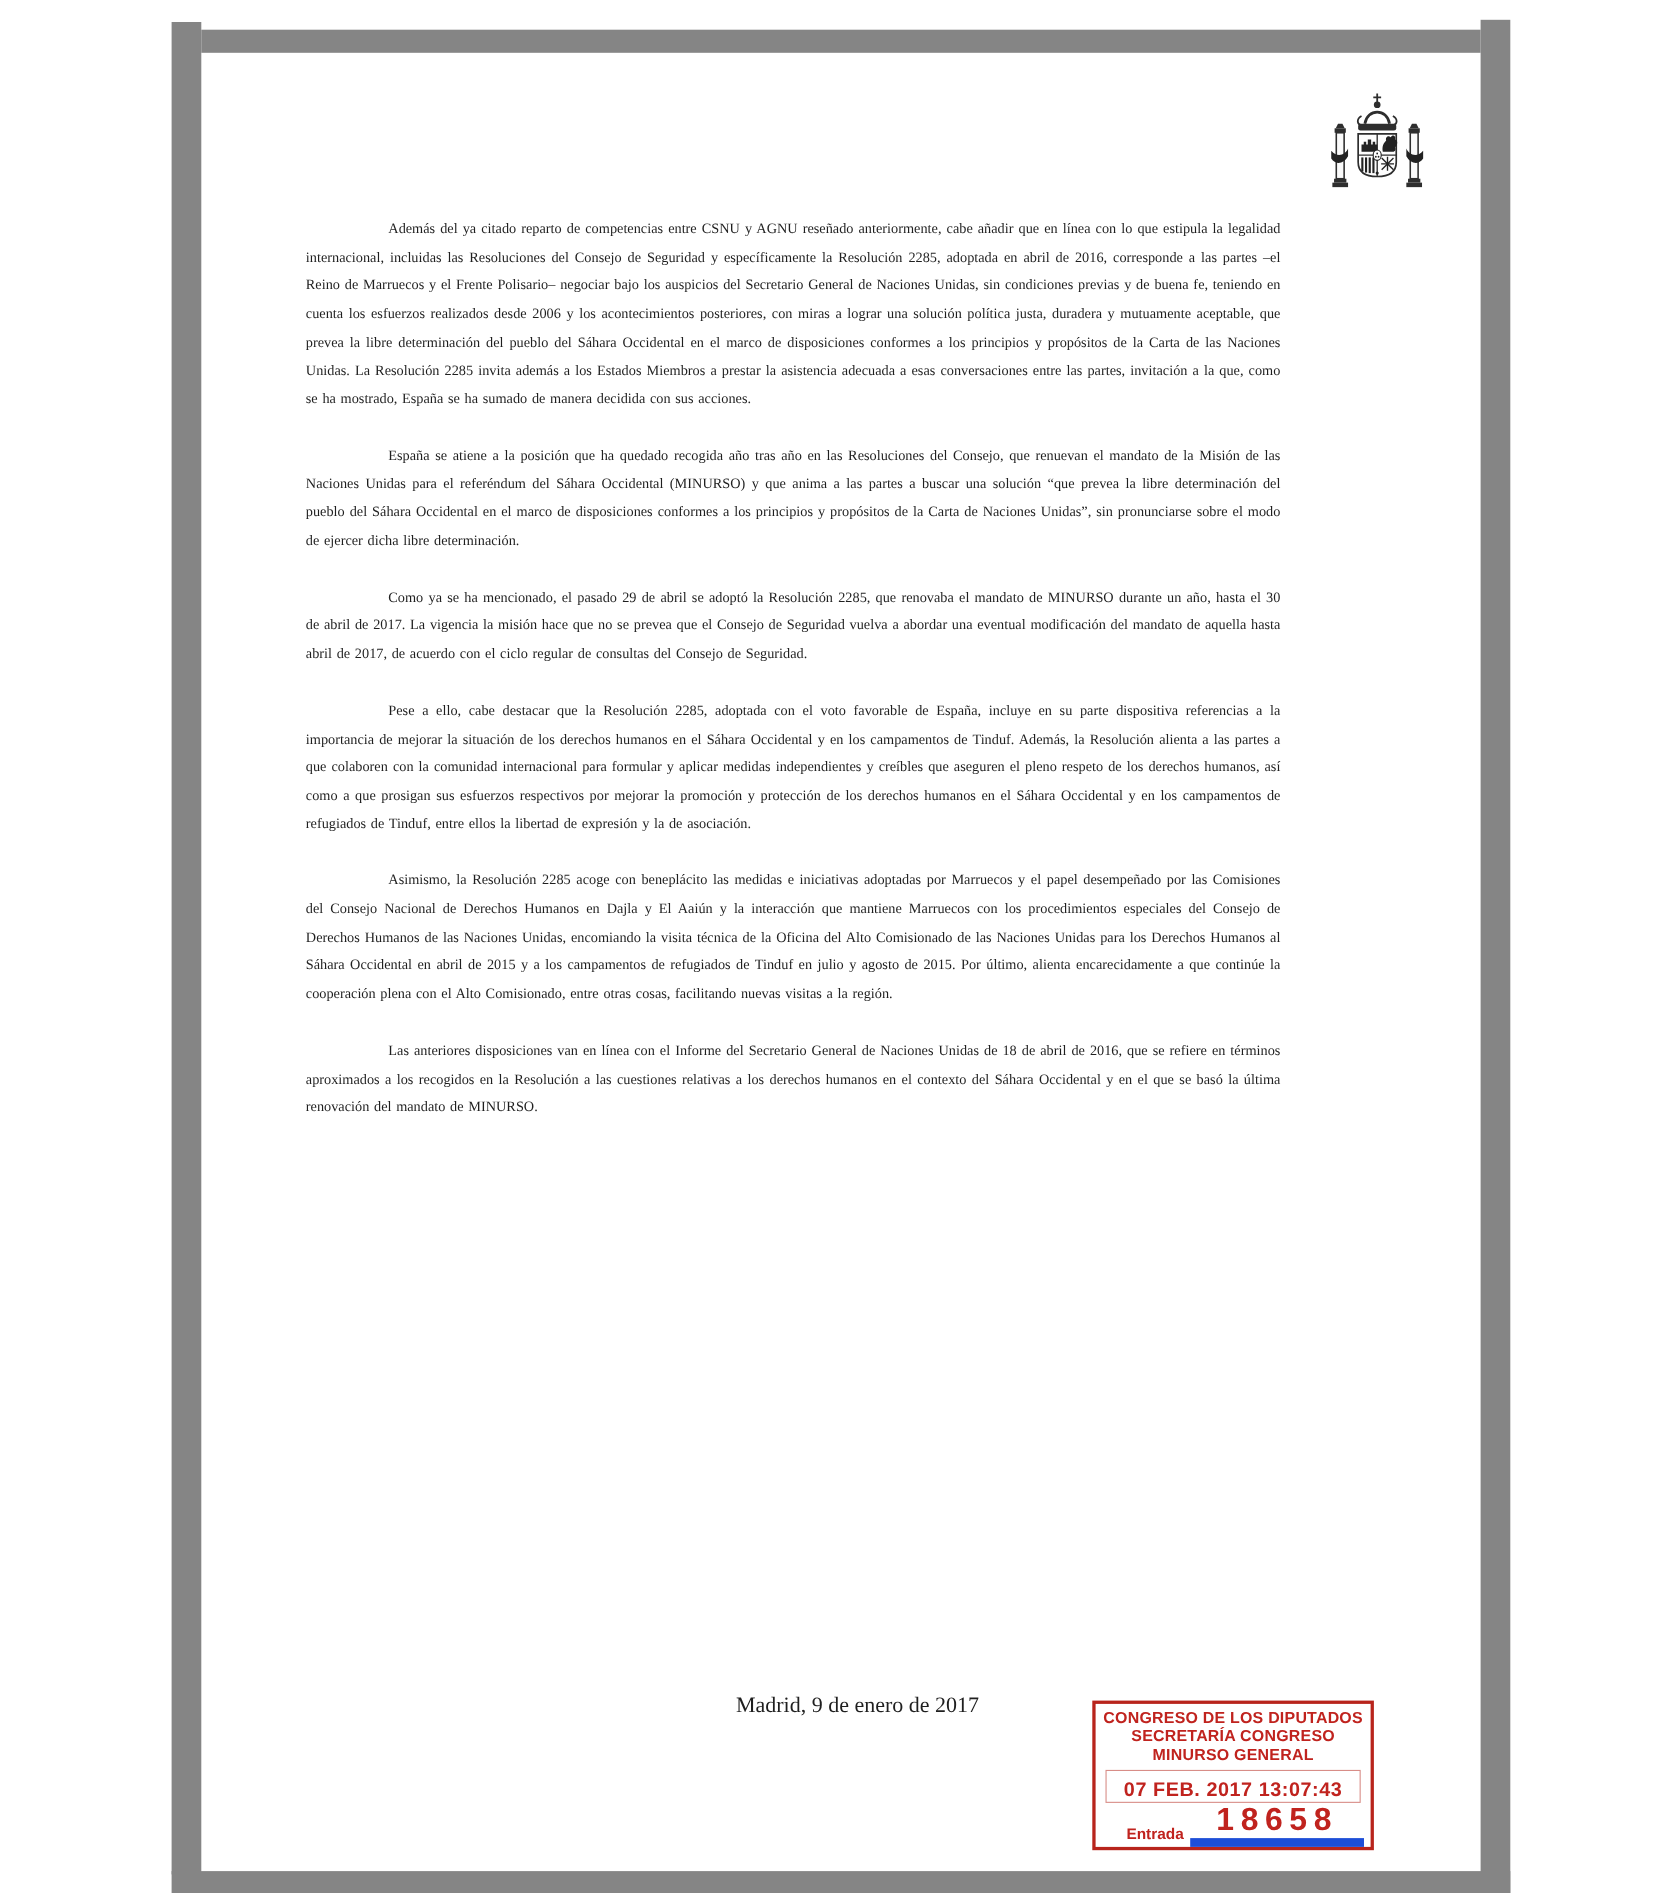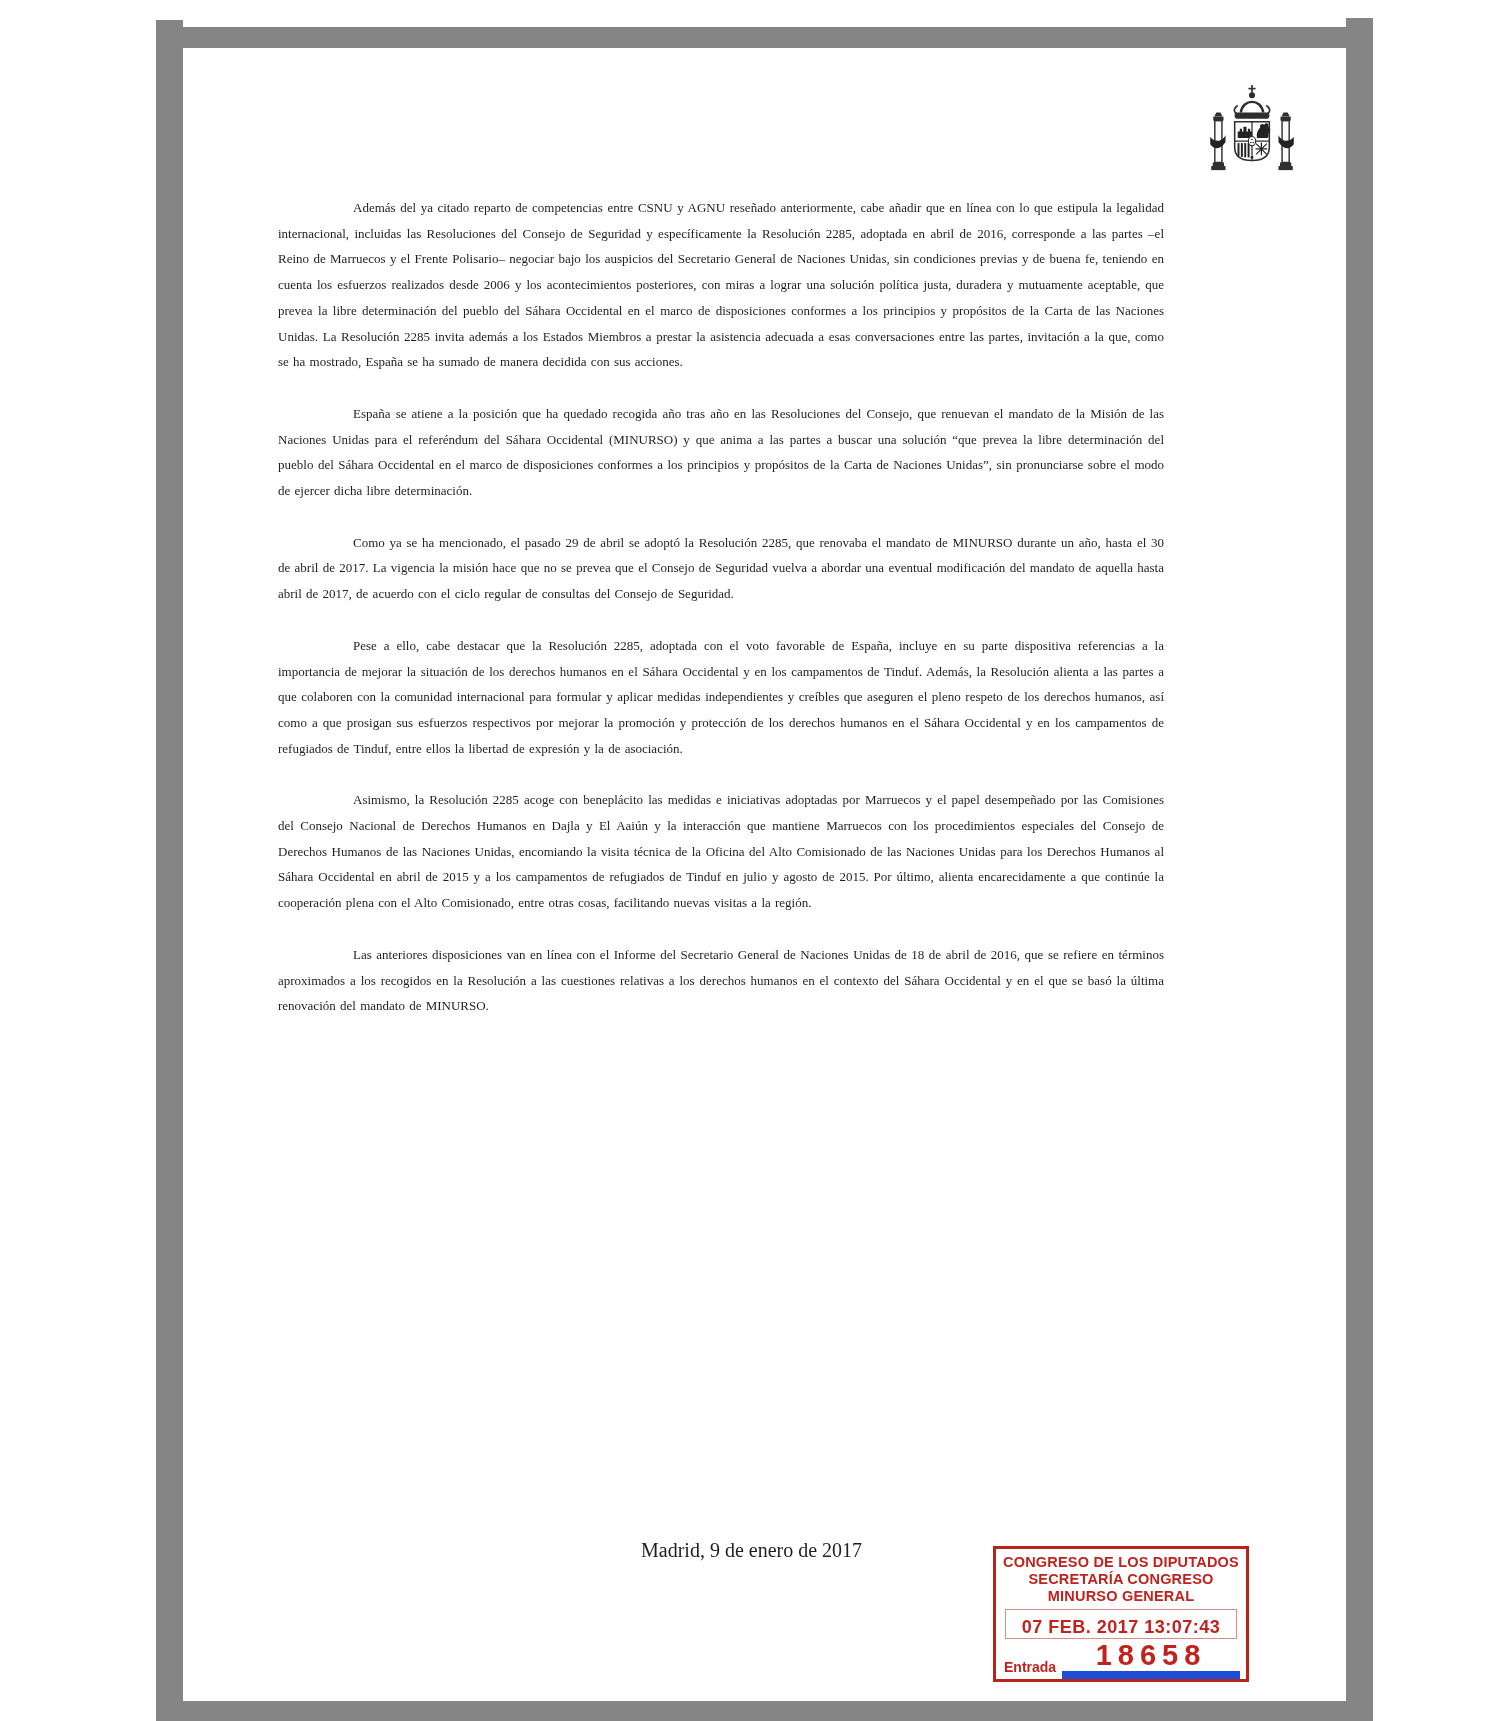--- a/index.html
+++ b/index.html
@@ -49,21 +49,21 @@
     font-family: Liberation Serif, serif;
   }
   .content p {
     margin: 0 0 26px 0;
     text-indent: 75px;
     word-spacing: 1px;
   }
 
   .dateline {
     position: absolute;
-    left: 641px;
+    left: 669px;
     top: 1539px;
     color: #1f1f1f;
     font-size: 20px;
     white-space: nowrap;
   }
 
   
   .stamp {
     position: absolute;
     left: 993px;
@@ -95,20 +95,21 @@
     justify-content: center;
     font-weight: bold;
     font-size: 18px;
     letter-spacing: 0.5px;
   }
   .stamp-entry {
     display: flex;
     align-items: flex-end;
     justify-content: flex-end;
     padding: 2px 6px 0 8px;
+    margin-left: 20px;
   }
   .entry-label {
     font-weight: bold;
     font-size: 14px;
     padding-bottom: 4px;
   }
   .entry-number {
     flex: 1;
     font-weight: bold;
     font-size: 29px;

